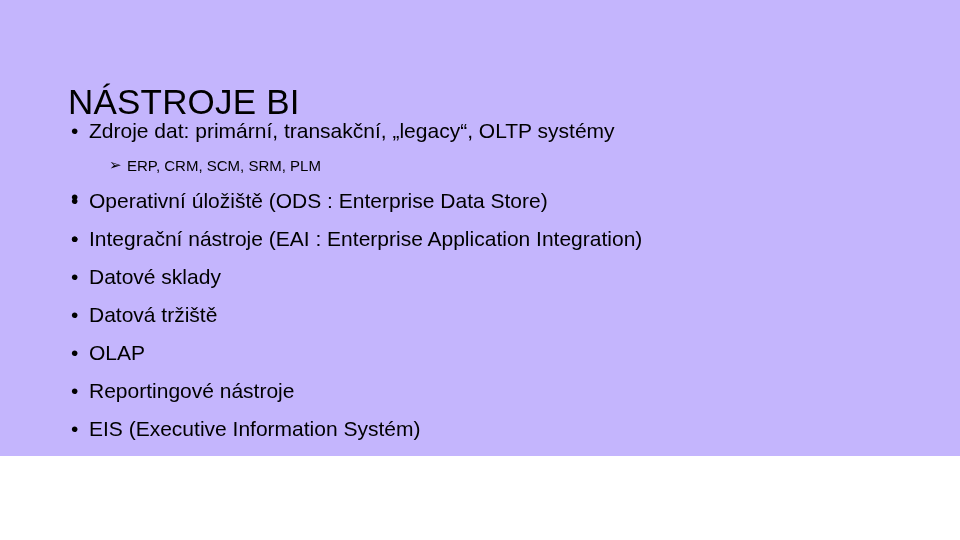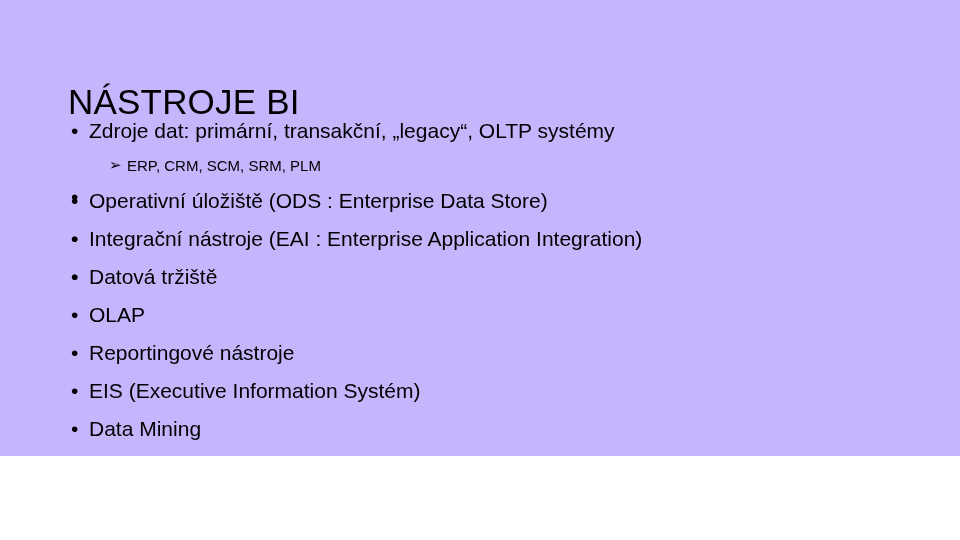--- a/index.html
+++ b/index.html
@@ -140,20 +140,21 @@
       <span class="bullet-marker">•</span>
     </li>
 
     <li class="bullet-row">
       <span class="bullet-marker">•</span>
       <span class="bullet-text">Integrační nástroje (EAI : Enterprise Application Integration)</span>
     </li>
 
     <li class="bullet-row">
       <span class="bullet-marker">•</span>
+      <span class="bullet-text">Datové sklady</span>
     </li>
 
     <li class="bullet-row">
       <span class="bullet-marker">•</span>
       <span class="bullet-text">Datová tržiště</span>
     </li>
 
     <li class="bullet-row">
       <span class="bullet-marker">•</span>
       <span class="bullet-text">OLAP</span>

